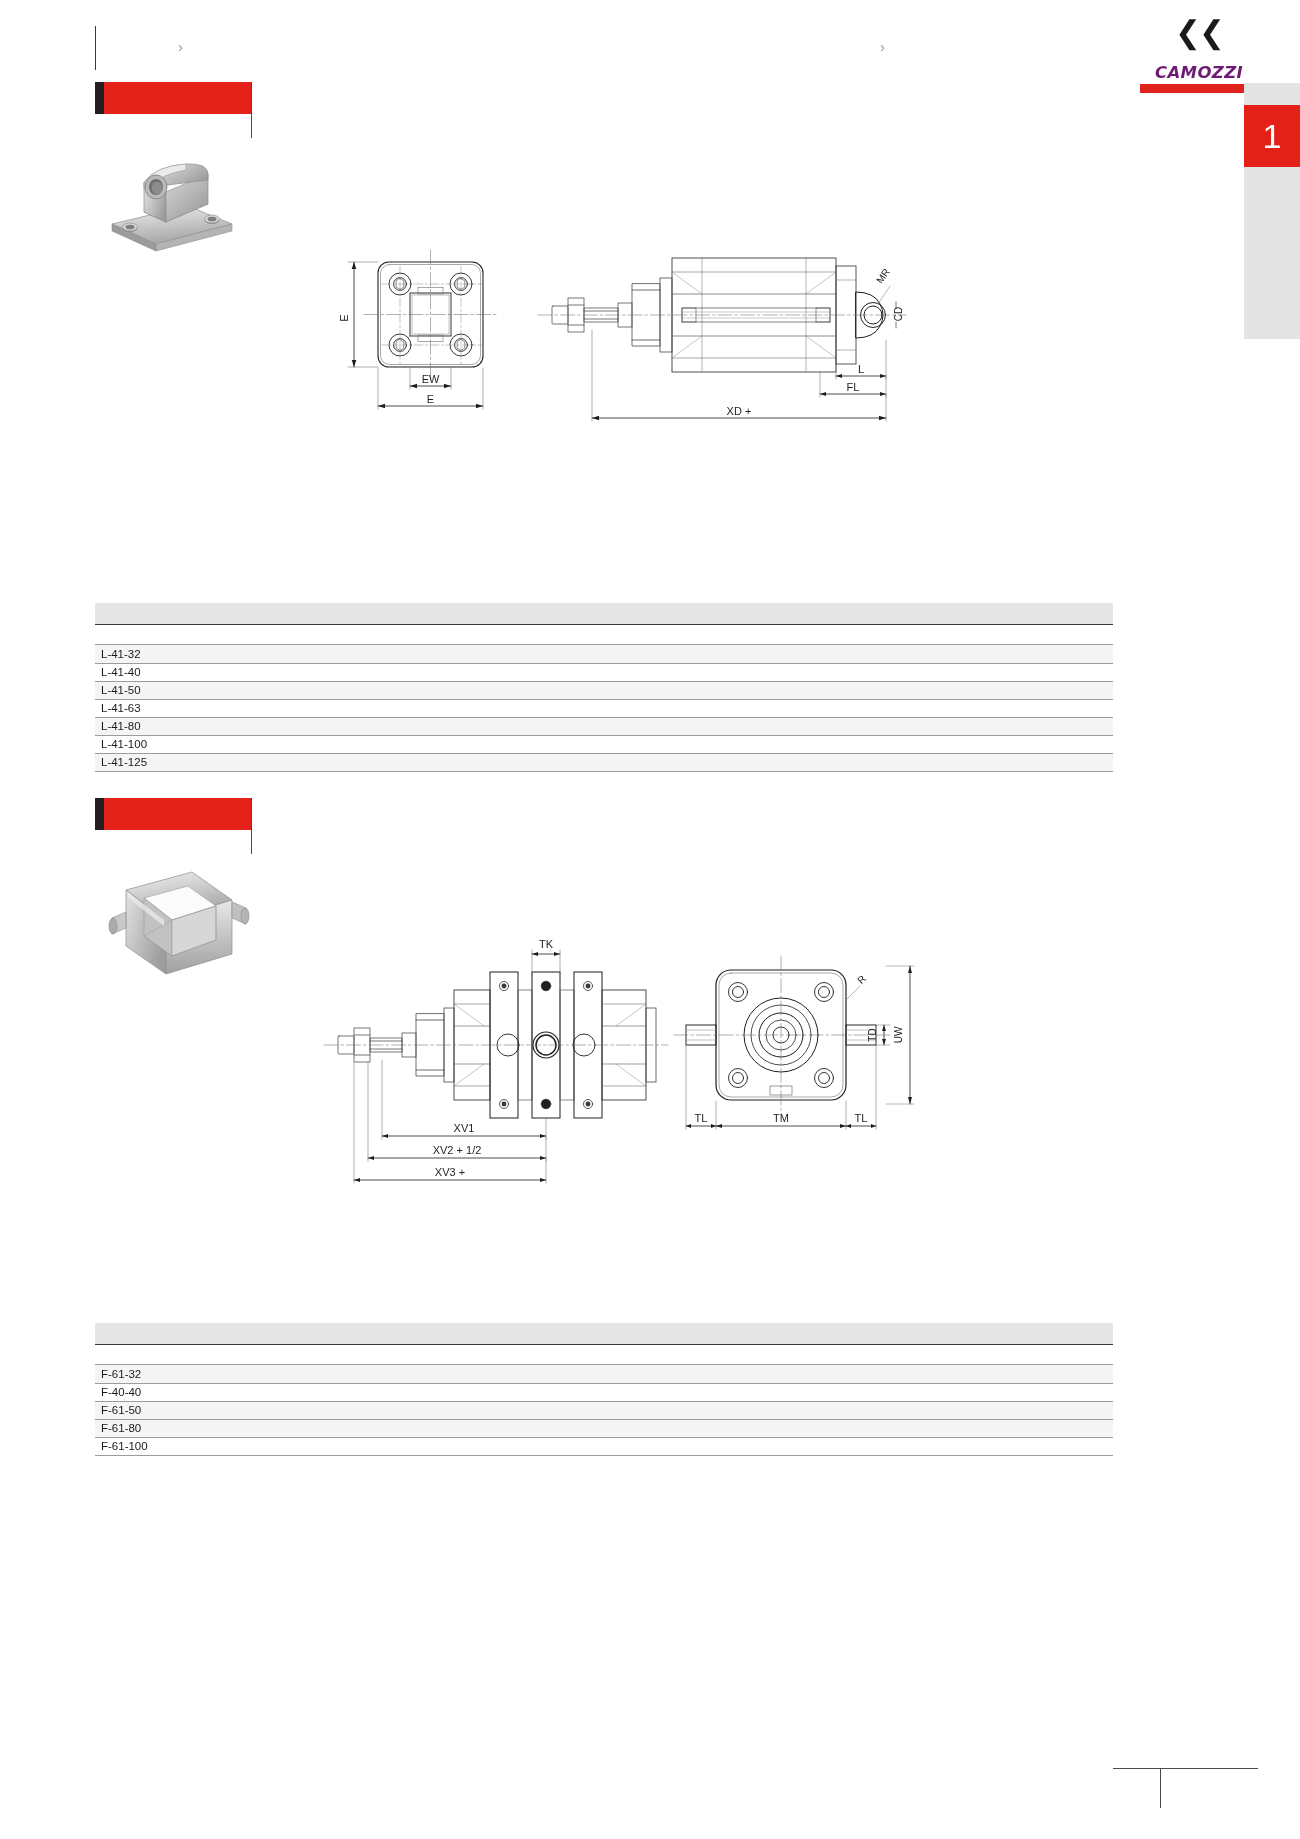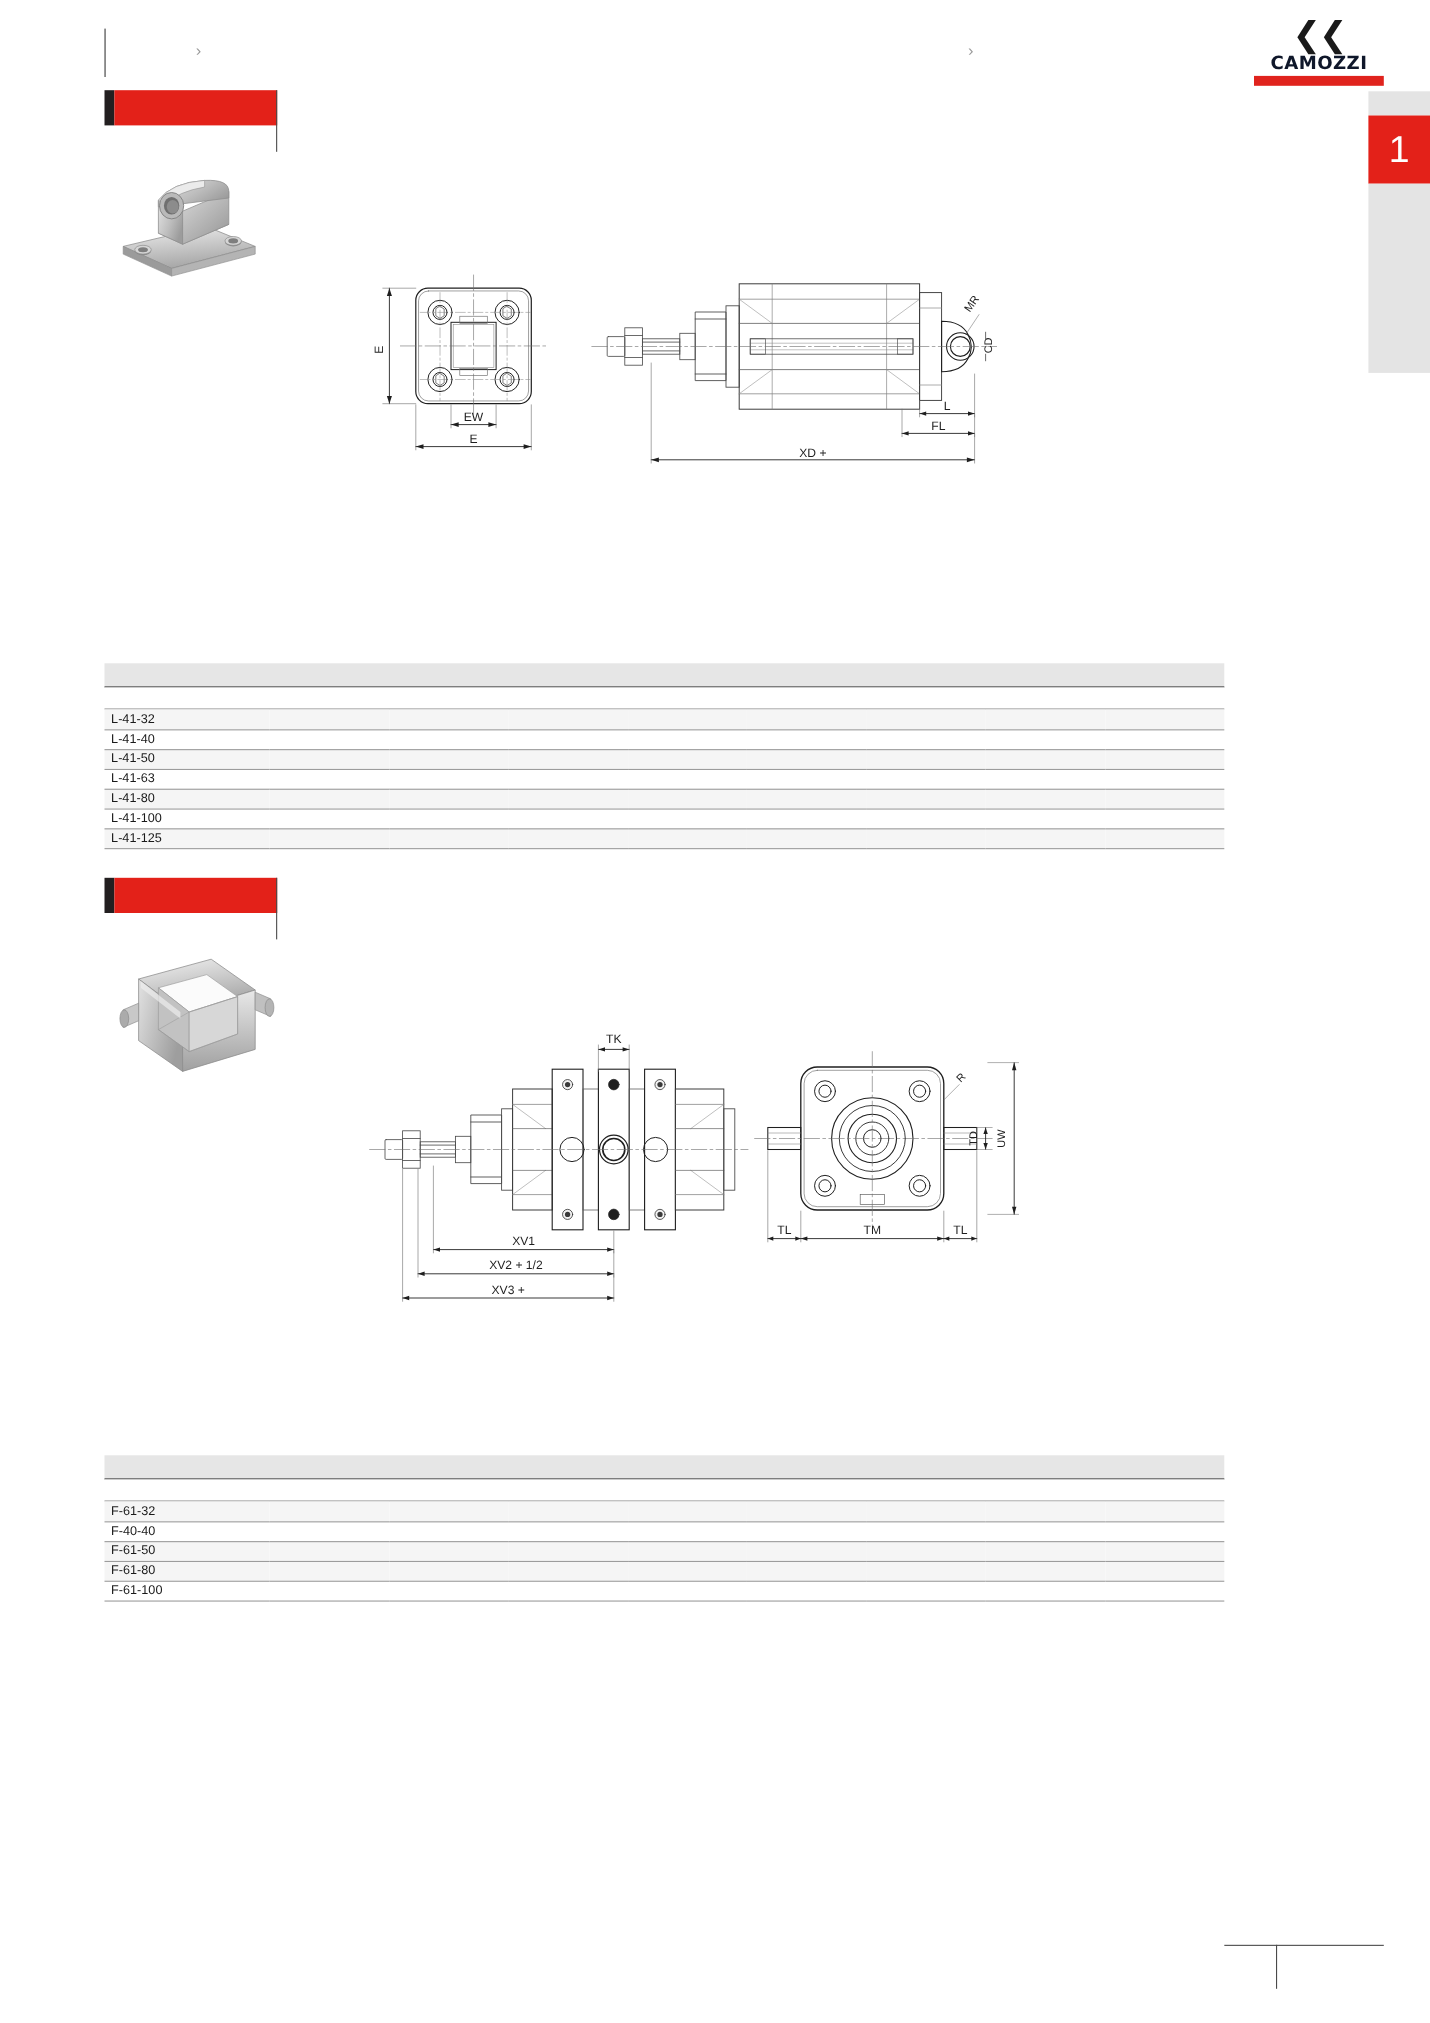--- a/index.html
+++ b/index.html
@@ -21,22 +21,22 @@
     font-family: "Liberation Sans", sans-serif; letter-spacing: 0;
   }
   .hdr-chev.c1 { left: 178px; top: 38px; }
   .hdr-chev.c2 { left: 880px; top: 38px; }
   .hdr-text { position:absolute; font-size: 12px; color:#8c8c8c; }
 
   
   .logo { position: absolute; right: 42px; top: 18px; width: 118px; text-align: center; }
   .logo-mark { font-size: 31px; font-weight: bold; color: #1a1a1a; line-height: 0.95;
                letter-spacing: -2px; font-family: "DejaVu Sans", sans-serif; }
-  .logo-name { font-size: 16.5px; font-weight: bold; color: #0f172a; letter-spacing: 0.4px;
-               font-family: "DejaVu Sans", sans-serif; margin-top: 1px; }
+  .logo-name { font-size: 16.5px; font-weight: bold; color: #701a75; letter-spacing: 0.4px;
+               font-family: "DejaVu Sans", sans-serif; margin-top: 16px; font-style: italic; }
   .logo-bar  { height: 9px; background: #e0231d; margin-top: 2px; }
 
   
   .tab-top   { position:absolute; right:0; top:83px;  width:56px; height:22px; background:#e4e4e4; }
   .tab-red   { position:absolute; right:0; top:105px; width:56px; height:62px; background:#e32119; }
   .tab-bot   { position:absolute; right:0; top:167px; width:56px; height:172px; background:#e4e4e4; }
   .tab-num   { position:absolute; right:0; top:105px; width:56px; height:62px;
                display:flex; align-items:center; justify-content:center;
                color:#fff; font-size:34px; font-weight:300;
                font-family:"Liberation Sans", sans-serif; }
@@ -419,21 +419,21 @@
         <polygon points="8,56 22,50 22,66 8,72" fill="#c8c8c8" stroke="#8c8c8c" stroke-width="0.6"></polygon>
         <ellipse cx="9" cy="64" rx="4" ry="8" fill="#ababab" stroke="#8a8a8a" stroke-width="0.6"></ellipse>
         <polygon points="128,40 142,46 142,62 128,56" fill="#c0c0c0" stroke="#8c8c8c" stroke-width="0.6"></polygon>
         <ellipse cx="141" cy="54" rx="4" ry="8" fill="#b4b4b4" stroke="#8a8a8a" stroke-width="0.6"></ellipse>
       </g>
 
       <polygon points="24,30 60,58 60,64 24,36" fill="#f0f0f0" opacity="0.65"></polygon>
     </svg>
   </div>
 
-  <div class="draw" style="left:330px; top:930px;text-decoration:underline;">
+  <div class="draw" style="left:318px; top:930px;text-decoration:underline;">
     <svg width="620" height="270" viewBox="0 0 620 270">
       <g stroke="#2b2b2b" fill="none" stroke-width="0.8" font-family="Liberation Sans, sans-serif" font-size="10" stroke-linecap="round">
 
         <g stroke="#4a4a4a" stroke-width="0.75">
           <rect x="20" y="106" width="16" height="18" rx="1"></rect>
           <rect x="36" y="98" width="16" height="34"></rect>
           <line x1="36" y1="105" x2="52" y2="105"></line>
           <line x1="36" y1="125" x2="52" y2="125"></line>
           <rect x="52" y="108" width="32" height="14"></rect>
           <line x1="52" y1="111" x2="84" y2="111"></line>

